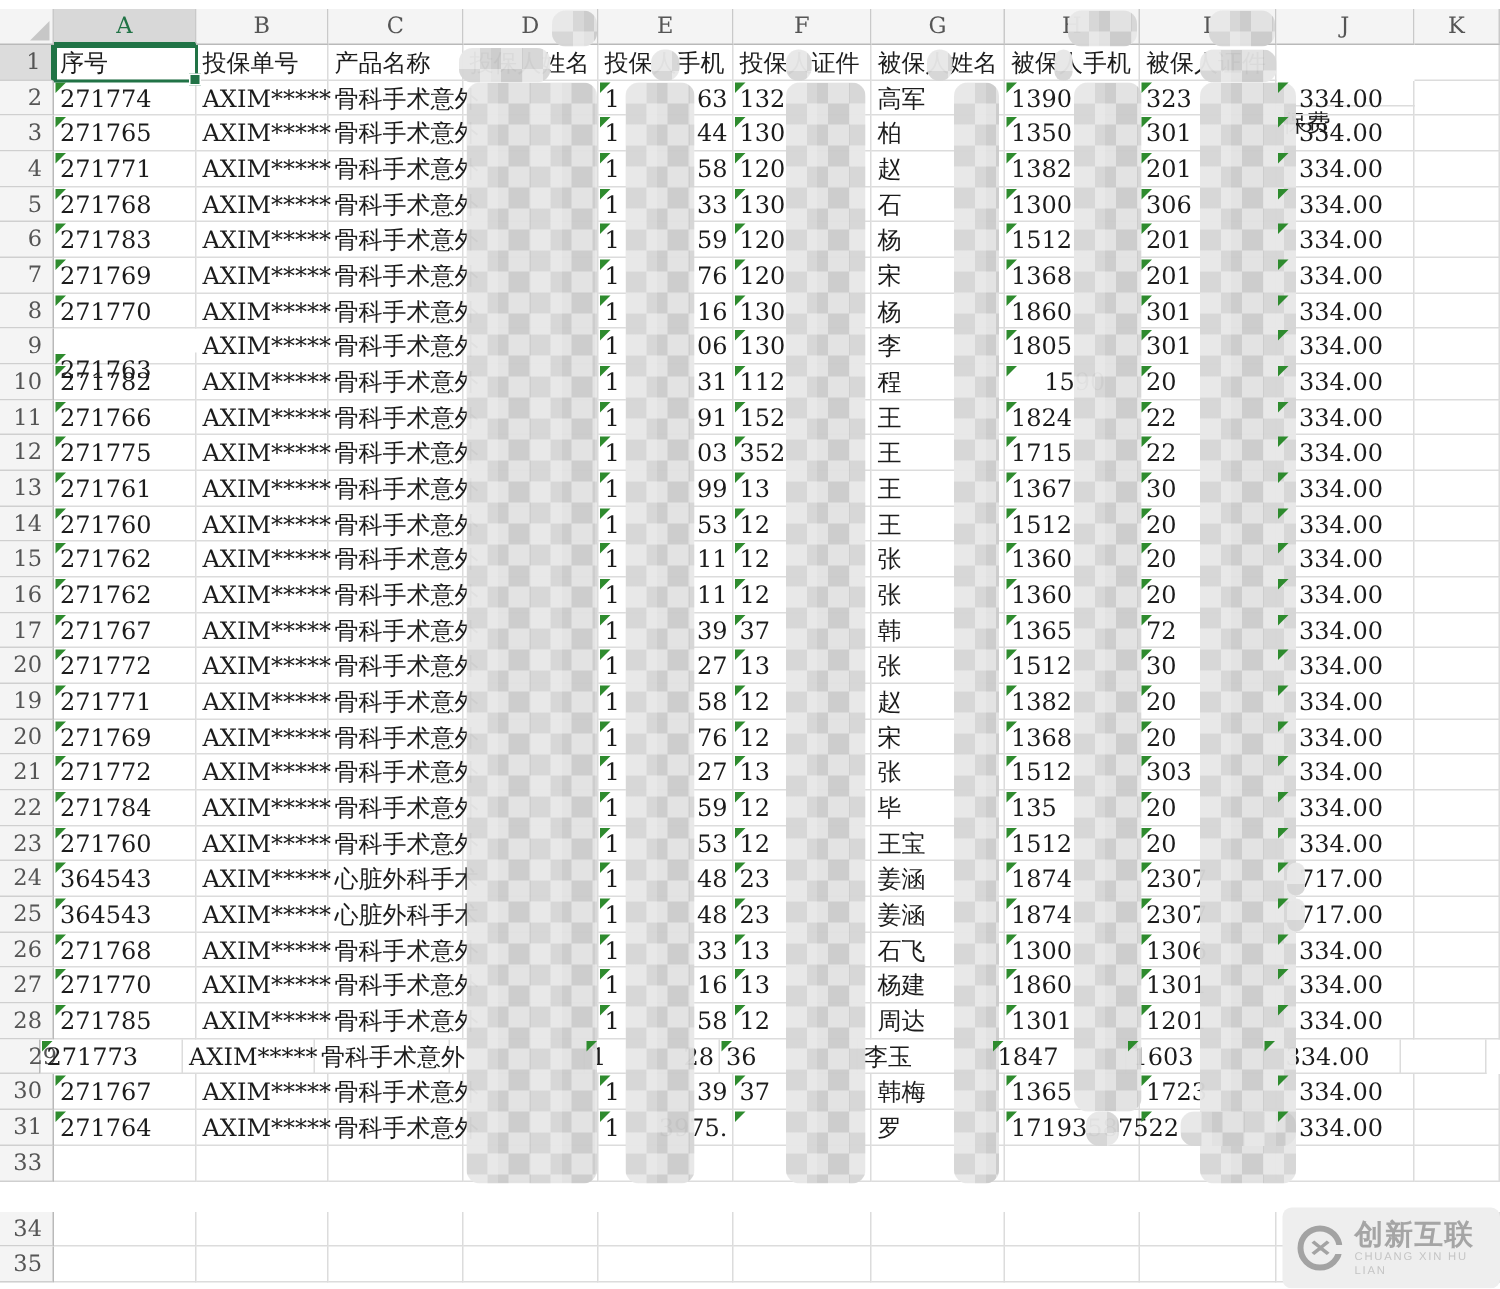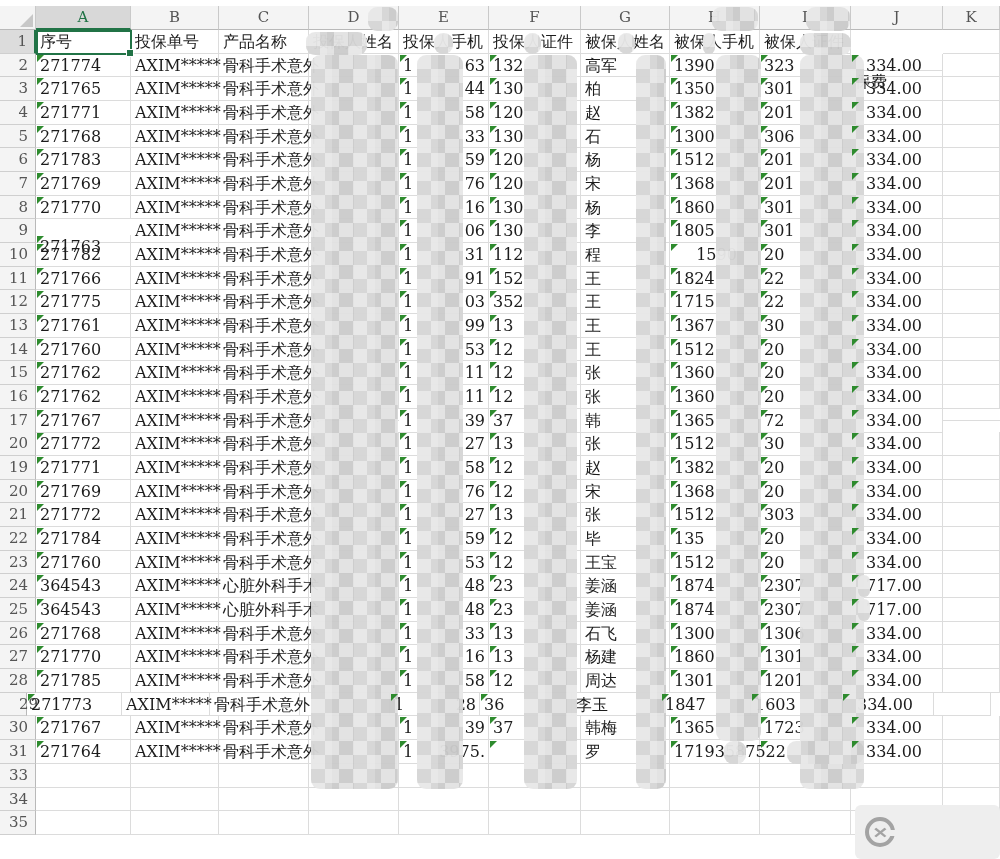--- a/index.html
+++ b/index.html
@@ -345,21 +345,21 @@
           <span>11</span>
           <div class="tri"></div>
         </div>
         <div class="cell" style="width: 92px;">12<div class="tri"></div></div>
         <div class="cell" style="width: 89px;">张</div>
         <div class="cell" style="width: 90px;">1360<div class="tri"></div></div>
         <div class="cell" style="width: 91px;">20<div class="tri"></div></div>
         <div class="cell" style="width: 92px; padding-left: 15px;">334.00<div class="tri"></div></div>
         <div class="cell" style="width: 57px;"></div>
       </div>
-      <div class="row" style="height: 23.686px; align-items: center;">
+      <div class="row" style="height: 23.686px;">
         <div class="rowh" style="width: 36px;">17</div>
         <div class="cell" style="width: 95px;">271767<div class="tri"></div></div>
         <div class="cell" style="width: 88px;">AXIM*****</div>
         <div class="cell" style="width: 90px;">骨科手术意外</div>
         <div class="cell" style="width: 90px;"></div>
         <div class="cell split" style="width: 90px;">
           <span>1</span>
           <span>39</span>
           <div class="tri"></div>
         </div>
@@ -633,21 +633,21 @@
         <div class="cell" style="width: 90px;"></div>
         <div class="cell" style="width: 90px;"></div>
         <div class="cell" style="width: 90px;"></div>
         <div class="cell" style="width: 92px;"></div>
         <div class="cell" style="width: 89px;"></div>
         <div class="cell" style="width: 90px;"></div>
         <div class="cell" style="width: 91px;"></div>
         <div class="cell" style="width: 92px;"></div>
         <div class="cell" style="width: 57px;"></div>
       </div>
-      <div class="row" style="height: 23.686px;">
+      <div class="row" style="height: 23.686px; margin-top: 20px;">
         <div class="rowh" style="width: 36px;">34</div>
         <div class="cell" style="width: 95px;"></div>
         <div class="cell" style="width: 88px;"></div>
         <div class="cell" style="width: 90px;"></div>
         <div class="cell" style="width: 90px;"></div>
         <div class="cell" style="width: 90px;"></div>
         <div class="cell" style="width: 92px;"></div>
         <div class="cell" style="width: 89px;"></div>
         <div class="cell" style="width: 90px;"></div>
         <div class="cell" style="width: 91px;"></div>
@@ -690,14 +690,18 @@
       <div class="band w" style="left: 858px; top: 575px; width: 12px; height: 22px;"></div>
       <div class="band w" style="left: 858px; top: 599px; width: 12px; height: 22px;"></div>
     </div>
   <div class="acell">
     <div class="fillh"></div>
   </div>
   <div class="wm">
     <div class="wm-logo">
         <b>✕</b>
       </div>
+    <div class="wm-text">
+      <div class="wm-title">创新互联</div>
+      <div class="wm-sub">CHUANG XIN HU LIAN</div>
+    </div>
   </div>
 </div>
 
 </body></html>

